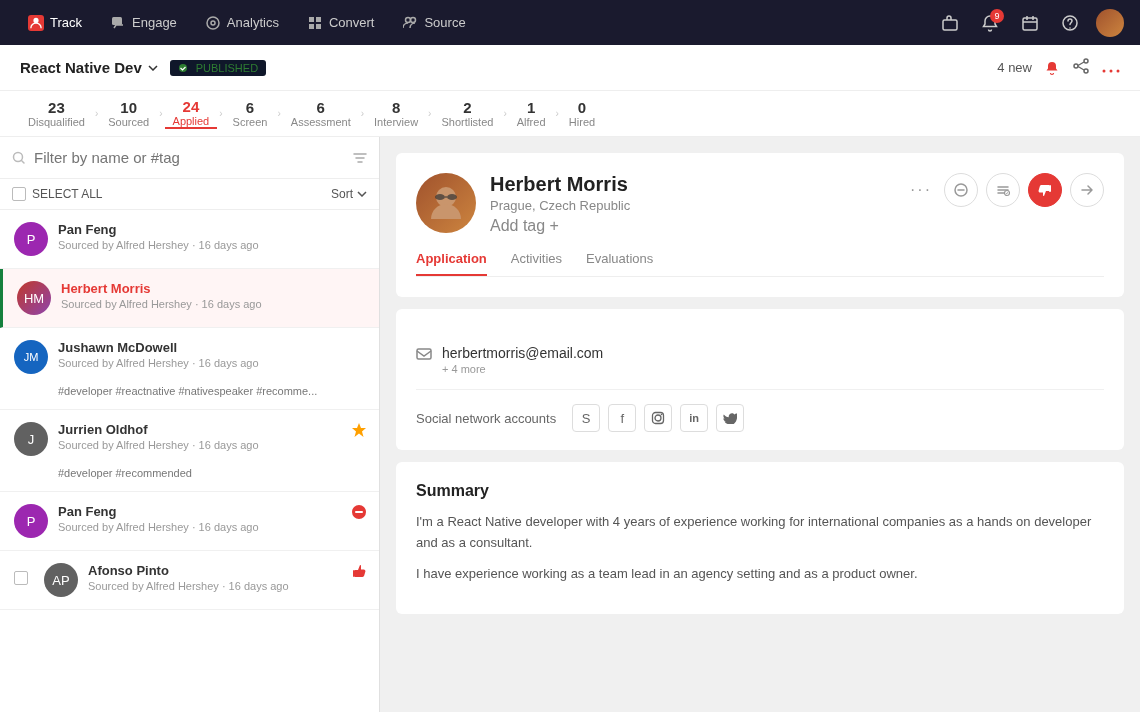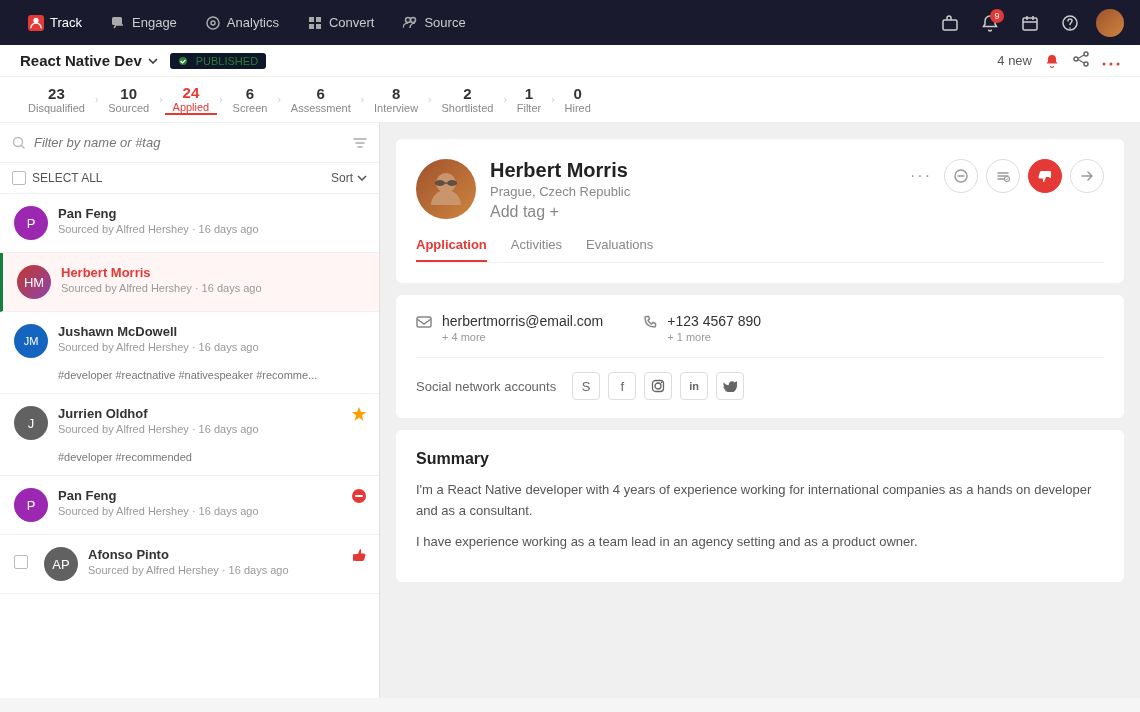--- a/index.html
+++ b/index.html
@@ -24,21 +24,21 @@
     .nav-item .nav-icon { width: 16px; height: 16px; display: inline-flex; align-items: center; justify-content: center; }
     .nav-track-icon { background: #e53935; border-radius: 3px; padding: 2px; }
     .topnav-right { display: flex; align-items: center; gap: 12px; }
     .icon-btn { color: #ccc; cursor: pointer; position: relative; width: 28px; height: 28px; display: flex; align-items: center; justify-content: center; }
     .notif-badge { position: absolute; top: 0; right: 0; background: #e53935; color: #fff; border-radius: 50%; width: 14px; height: 14px; font-size: 9px; display: flex; align-items: center; justify-content: center; }
     .avatar-circle { width: 28px; height: 28px; border-radius: 50%; background: #888; overflow: hidden; }
 
     
     .subheader {
       background: #fff;
-      height: 32px;
+      height: 46px;
       display: flex;
       align-items: center;
       padding: 0 20px;
       border-bottom: 1px solid #eee;
       justify-content: space-between;
     }
     .subheader-left { display: flex; align-items: center; gap: 12px; }
     .job-title { font-size: 15px; font-weight: 600; color: #222; display: flex; align-items: center; gap: 6px; cursor: pointer; }
     .published-badge { background: #0f172a; color: #2e7d32; font-size: 11px; padding: 2px 8px; border-radius: 3px; display: flex; align-items: center; gap: 8px; }
     .subheader-right { display: flex; align-items: center; gap: 12px; }
@@ -81,21 +81,21 @@
       flex-direction: column;
     }
     .search-bar {
       padding: 12px;
       border-bottom: 1px solid #eee;
       display: flex;
       align-items: center;
       gap: 8px;
     }
     .search-input {
-      flex: 1; border: none; outline: none; font-size: 13px; color: #555; font-style: italic;
+      flex: 1; border: none; outline: none; font-size: 15px; color: #555;
     }
     .filter-icon { color: #999; cursor: pointer; }
     .select-sort-bar {
       padding: 8px 12px;
       display: flex;
       align-items: center;
       justify-content: space-between;
       border-bottom: 1px solid #eee;
     }
     .select-all-label { font-size: 12px; color: #555; display: flex; align-items: center; gap: 6px; }
@@ -152,21 +152,21 @@
     .tab.active { color: #e53935; border-bottom: 2px solid #e53935; font-weight: 600; }
 
     
     .contact-card {
       background: #fff;
       border-radius: 6px;
       padding: 18px 20px;
       margin-bottom: 12px;
     }
     .contact-row { display: flex; align-items: flex-start; gap: 40px; }
-    .contact-item { display: flex; align-items: flex-start; gap: 10px; }
+    .contact-item { display: flex; align-items: flex-start; gap: 10px; margin-top: 18px; }
     .contact-icon { color: #888; font-size: 14px; margin-top: 2px; }
     .contact-main { font-size: 14px; color: #333; }
     .contact-more { font-size: 11px; color: #999; margin-top: 2px; }
 
     .social-row { display: flex; align-items: center; gap: 8px; margin-top: 14px; padding-top: 14px; border-top: 1px solid #f0f0f0; }
     .social-label { font-size: 13px; color: #666; margin-right: 8px; }
     .social-icon { width: 28px; height: 28px; border-radius: 4px; border: 1px solid #ddd; display: flex; align-items: center; justify-content: center; color: #666; font-size: 13px; cursor: pointer; }
 
     
     .summary-card {
@@ -359,21 +359,21 @@
   <div class="stage-item">
     <div class="stage-info">
       <div class="stage-count">2</div>
       <div class="stage-label">Shortlisted</div>
     </div>
   </div>
   <span class="stage-arrow">›</span>
   <div class="stage-item">
     <div class="stage-info">
       <div class="stage-count">1</div>
-      <div class="stage-label">Filter</div>
+      <div class="stage-label">Alfred</div>
     </div>
   </div>
   <span class="stage-arrow">›</span>
   <div class="stage-item">
     <div class="stage-info">
       <div class="stage-count">0</div>
       <div class="stage-label">Hired</div>
     </div>
   </div>
 </div>
@@ -544,31 +544,20 @@
             <svg width="16" height="12" viewBox="0 0 16 12" fill="none">
                 <rect x="1" y="1" width="14" height="10" rx="1.5" stroke="#888" stroke-width="1.5"></rect>
                 <path d="M1 3l7 5 7-5" stroke="#888" stroke-width="1.5"></path>
               </svg>
           </div>
           <div>
             <div class="contact-main">herbertmorris@email.com</div>
             <div class="contact-more">+ 4 more</div>
           </div>
         </div>
-        <div class="contact-item">
-          <div class="contact-icon">
-            <svg width="14" height="14" viewBox="0 0 14 14" fill="none">
-                <path d="M2 2.5C2 2 2.5 1.5 3 1.5h2.5L6.5 4 5 5.5C5.8 7 7 8.2 8.5 9l1.5-1.5L12.5 8.5v2.5c0 .5-.5 1-1 1C5.5 12 2 8.5 2 2.5z" stroke="#888" stroke-width="1.5"></path>
-              </svg>
-          </div>
-          <div>
-            <div class="contact-main">+123 4567 890</div>
-            <div class="contact-more">+ 1 more</div>
-          </div>
-        </div>
       </div>
 
       <div class="social-row">
         <span class="social-label">Social network accounts</span>
         <div class="social-icon" title="Skype">S</div>
         <div class="social-icon" title="Facebook">f</div>
         <div class="social-icon" title="Instagram">
           <svg width="14" height="14" viewBox="0 0 14 14" fill="none">
               <rect x="1.5" y="1.5" width="11" height="11" rx="3" stroke="#666" stroke-width="1.3"></rect>
               <circle cx="7" cy="7" r="3" stroke="#666" stroke-width="1.3"></circle>

